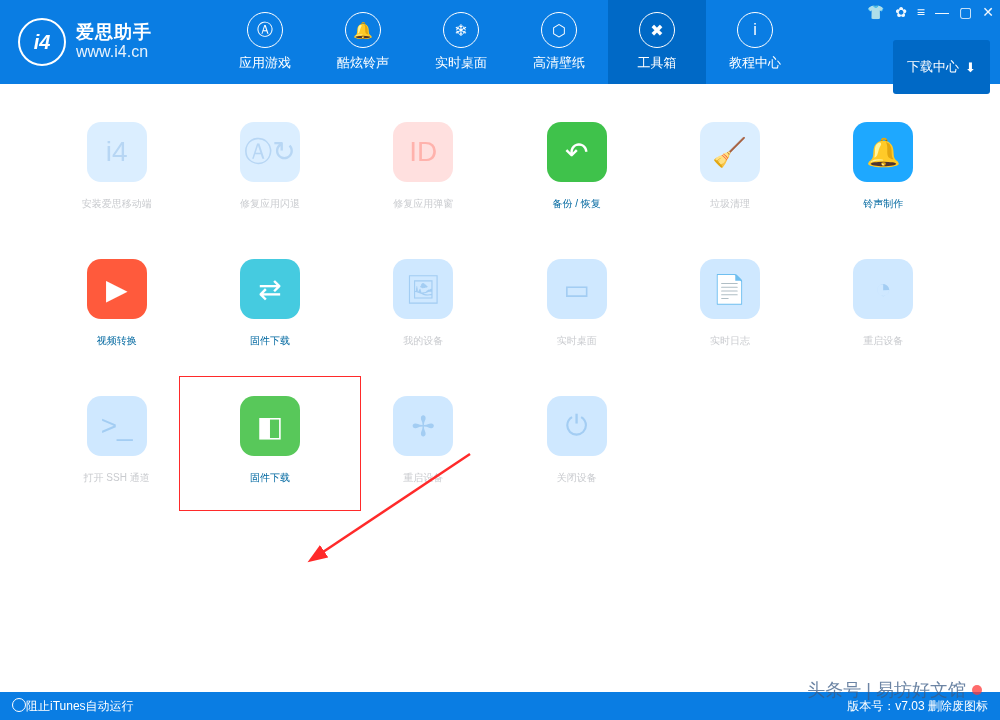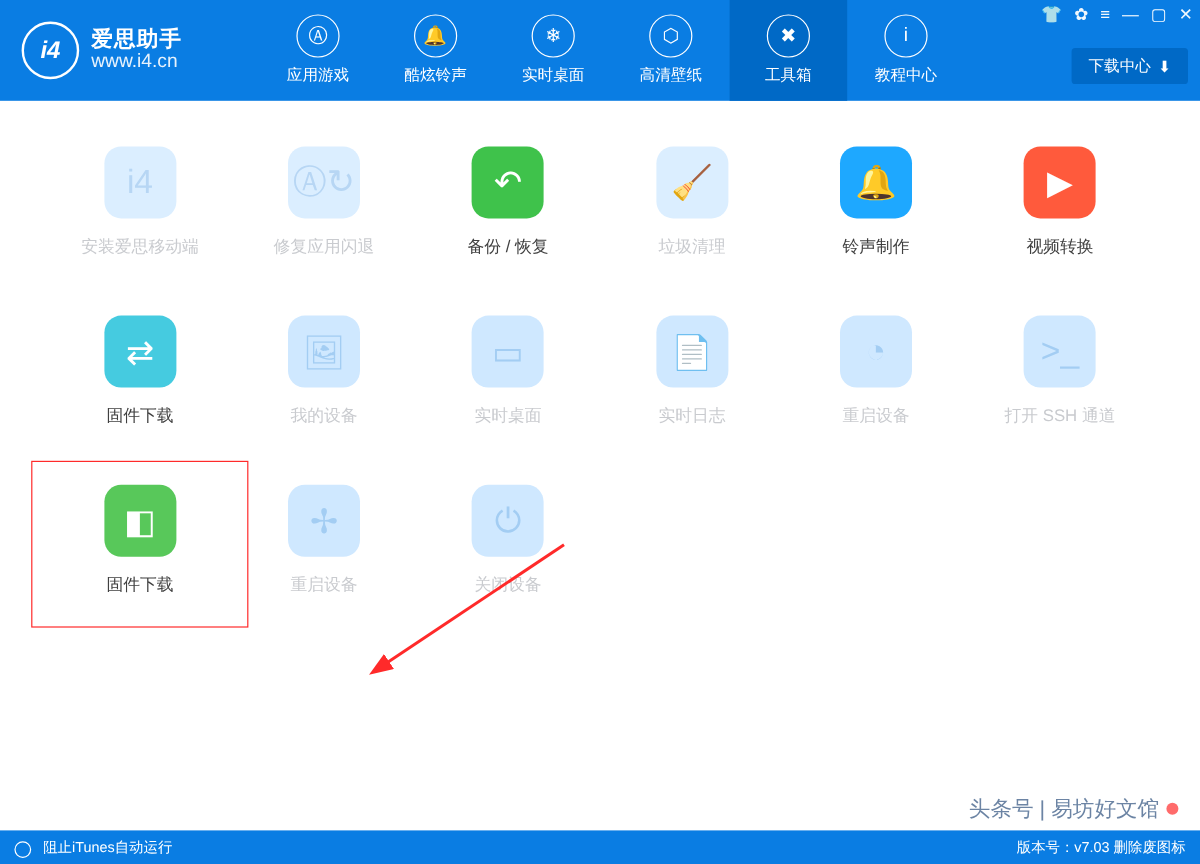--- a/index.html
+++ b/index.html
@@ -10,45 +10,45 @@
   .logo-badge{width:44px;height:44px;border:2px solid #fff;border-radius:50%;display:flex;align-items:center;justify-content:center;font-weight:bold;font-size:20px;font-style:italic;}
   .logo-text{margin-left:10px;line-height:1.1;}
   .logo-text .cn{font-size:18px;font-weight:600;letter-spacing:1px;}
   .logo-text .en{font-size:16px;opacity:.9;}
   .nav{display:flex;flex:1;}
   .nav-item{width:98px;display:flex;flex-direction:column;align-items:center;justify-content:center;cursor:pointer;font-size:13px;gap:6px;}
   .nav-item.active{background:#0069c6;}
   .nav-item .nav-ic{width:34px;height:34px;border:1.5px solid #fff;border-radius:50%;display:flex;align-items:center;justify-content:center;font-size:16px;}
   .window-controls{position:absolute;top:4px;right:6px;display:flex;gap:10px;font-size:14px;}
   .window-controls span{cursor:pointer;opacity:.95;}
-  .dl-center{position:absolute;top:40px;right:10px;background:#0069c6;padding:6px 14px;border-radius:3px;font-size:13px;cursor:pointer;display:flex;align-items:center;gap:6px;}
+  .dl-center{position:absolute;top:40px;right:10px;background:#0069c6;padding:18px 14px;border-radius:3px;font-size:13px;cursor:pointer;display:flex;align-items:center;gap:6px;}
   
   .content{flex:1;padding:38px 50px 10px 50px;overflow:auto;}
   .grid{display:grid;grid-template-columns:repeat(6,1fr);row-gap:48px;column-gap:20px;}
   .tile{display:flex;flex-direction:column;align-items:center;gap:15px;cursor:pointer;position:relative;}
   .tile .tbox{width:60px;height:60px;border-radius:14px;display:flex;align-items:center;justify-content:center;font-size:28px;color:#fff;}
-  .tile .tlabel{font-size:14px;}
+  .tile .tlabel{font-size:10px;}
   .pale-blue{background:#dbeeff;color:#b7d6f4 !important;}
   .pale-blue2{background:#cfe8ff;color:#a3cdf3 !important;}
   .pale-red{background:#ffe0df;color:#ffb2ac !important;}
   .orange{background:#ff5a3c;}
   .green{background:#3fc24b;}
   .green2{background:#58c85a;}
   .blue{background:#1ea8ff;}
   .cyan{background:#45cbe0;}
   .muted{color:#c9cbcf;}
-  .normal{color:#404040;}
+  .normal{color:#0369a1;}
   .highlight-box{position:absolute;border:1.5px solid #ff2a2a;left:-24px;right:-24px;top:-20px;bottom:-26px;pointer-events:none;}
   
   .arrow-svg{position:absolute;pointer-events:none;}
   
   .statusbar{height:28px;background:#0a7de3;color:#fff;font-size:12px;display:flex;align-items:center;justify-content:space-between;padding:0 12px;}
-  .statusbar .left{display:flex;align-items:flex-end;gap:10px;}
+  .statusbar .left{display:flex;align-items:flex-start;gap:0;}
   .statusbar .circ{width:12px;height:12px;border:1.5px solid #fff;border-radius:50%;}
-  .watermark{position:absolute;right:18px;bottom:34px;color:#3b5c86;opacity:.75;font-size:18px;display:flex;align-items:center;gap:6px;pointer-events:none;}
+  .watermark{position:absolute;right:18px;bottom:18px;color:#3b5c86;opacity:.75;font-size:18px;display:flex;align-items:center;gap:6px;pointer-events:none;}
   .watermark .dot{width:10px;height:10px;border-radius:50%;background:#ff3a3a;}
 </style>
 </head>
 <body>
 
 <div class="window">
 
   <div class="header">
     <div class="header-left">
       <div class="logo-badge">
@@ -102,20 +102,24 @@
 
   <div class="content" style="position:relative;">
     <div class="grid" id="grid">
         <div class="tile">
           <div class="tbox pale-blue">i4</div>
           <div class="tlabel muted">安装爱思移动端</div>
         </div>
         <div class="tile">
           <div class="tbox pale-blue">Ⓐ↻</div>
           <div class="tlabel muted">修复应用闪退</div>
+        </div>
+        <div class="tile">
+          <div class="tbox pale-red">ID</div>
+          <div class="tlabel muted">修复应用弹窗</div>
         </div>
         <div class="tile">
           <div class="tbox green">↶</div>
           <div class="tlabel normal">备份 / 恢复</div>
         </div>
         <div class="tile">
           <div class="tbox pale-blue">🧹</div>
           <div class="tlabel muted">垃圾清理</div>
         </div>
         <div class="tile">

